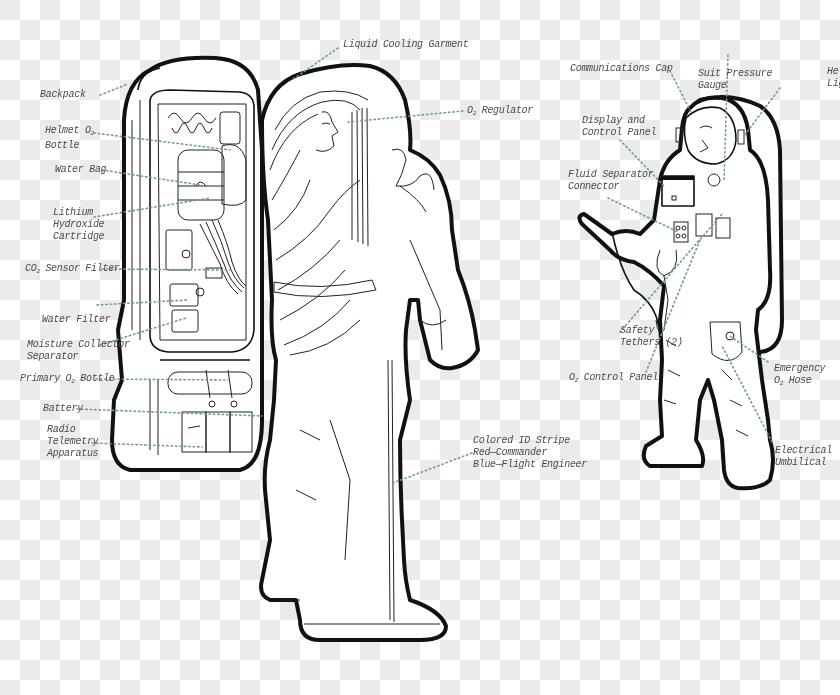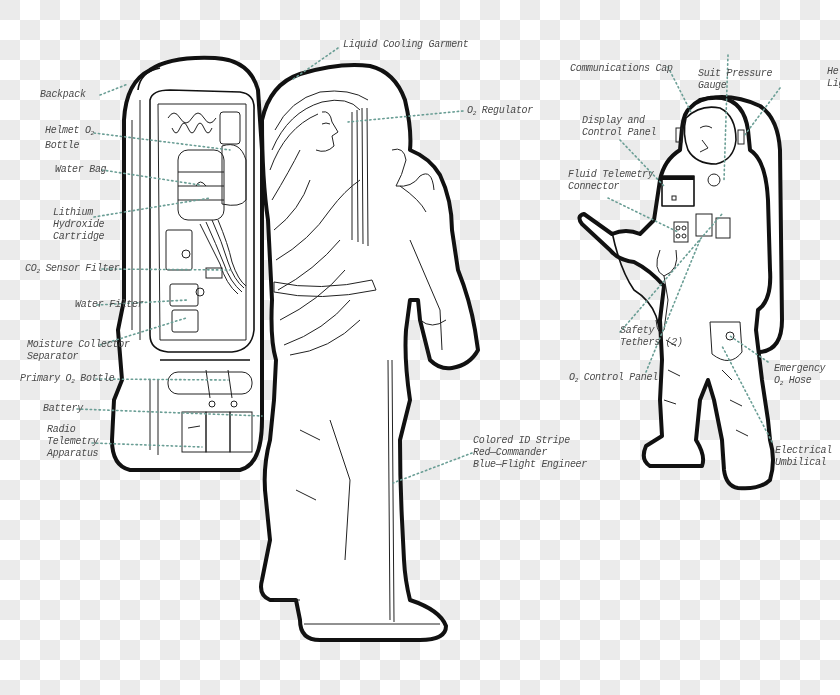--- a/index.html
+++ b/index.html
@@ -183,21 +183,21 @@
   <span class="line">Water Bag</span>
 </div>
 <div class="lbl" style="left:53px; top:207px;">
   <span class="line">Lithium</span>
   <span class="line">Hydroxide</span>
   <span class="line">Cartridge</span>
 </div>
 <div class="lbl" style="left:25px; top:263px;">
   <span class="line"><span>CO</span><sub>2</sub><span> Sensor Filter</span></span>
 </div>
-<div class="lbl" style="left:42px; top:299px;margin-left:33px;">
+<div class="lbl" style="left:42px; top:314px;">
   <span class="line">Water Filter</span>
 </div>
 <div class="lbl" style="left:27px; top:339px;">
   <span class="line">Moisture Collector</span>
   <span class="line">Separator</span>
 </div>
 <div class="lbl" style="left:20px; top:373px;">
   <span class="line"><span>Primary O</span><sub>2</sub><span> Bottle</span></span>
 </div>
 <div class="lbl" style="left:43px; top:403px;">
@@ -229,21 +229,21 @@
 </div>
 <div class="lbl" style="left:781px; top:66px;padding-left:46px;">
   <span class="line">Helmet</span>
   <span class="line">Lights (7)</span>
 </div>
 <div class="lbl" style="left:582px; top:115px;">
   <span class="line">Display and</span>
   <span class="line">Control Panel</span>
 </div>
 <div class="lbl" style="left:568px; top:169px;">
-  <span class="line">Fluid Telemetry</span>
+  <span class="line">Fluid Separator</span>
   <span class="line">Connector</span>
 </div>
 <div class="lbl" style="left:577px; top:325px;margin-left:43px;">
   <span class="line">Safety</span>
   <span class="line">Tethers (2)</span>
 </div>
 <div class="lbl" style="left:569px; top:372px;">
   <span class="line"><span>O</span><sub>2</sub><span> Control Panel</span></span>
 </div>
 <div class="lbl" style="left:774px; top:363px;">

